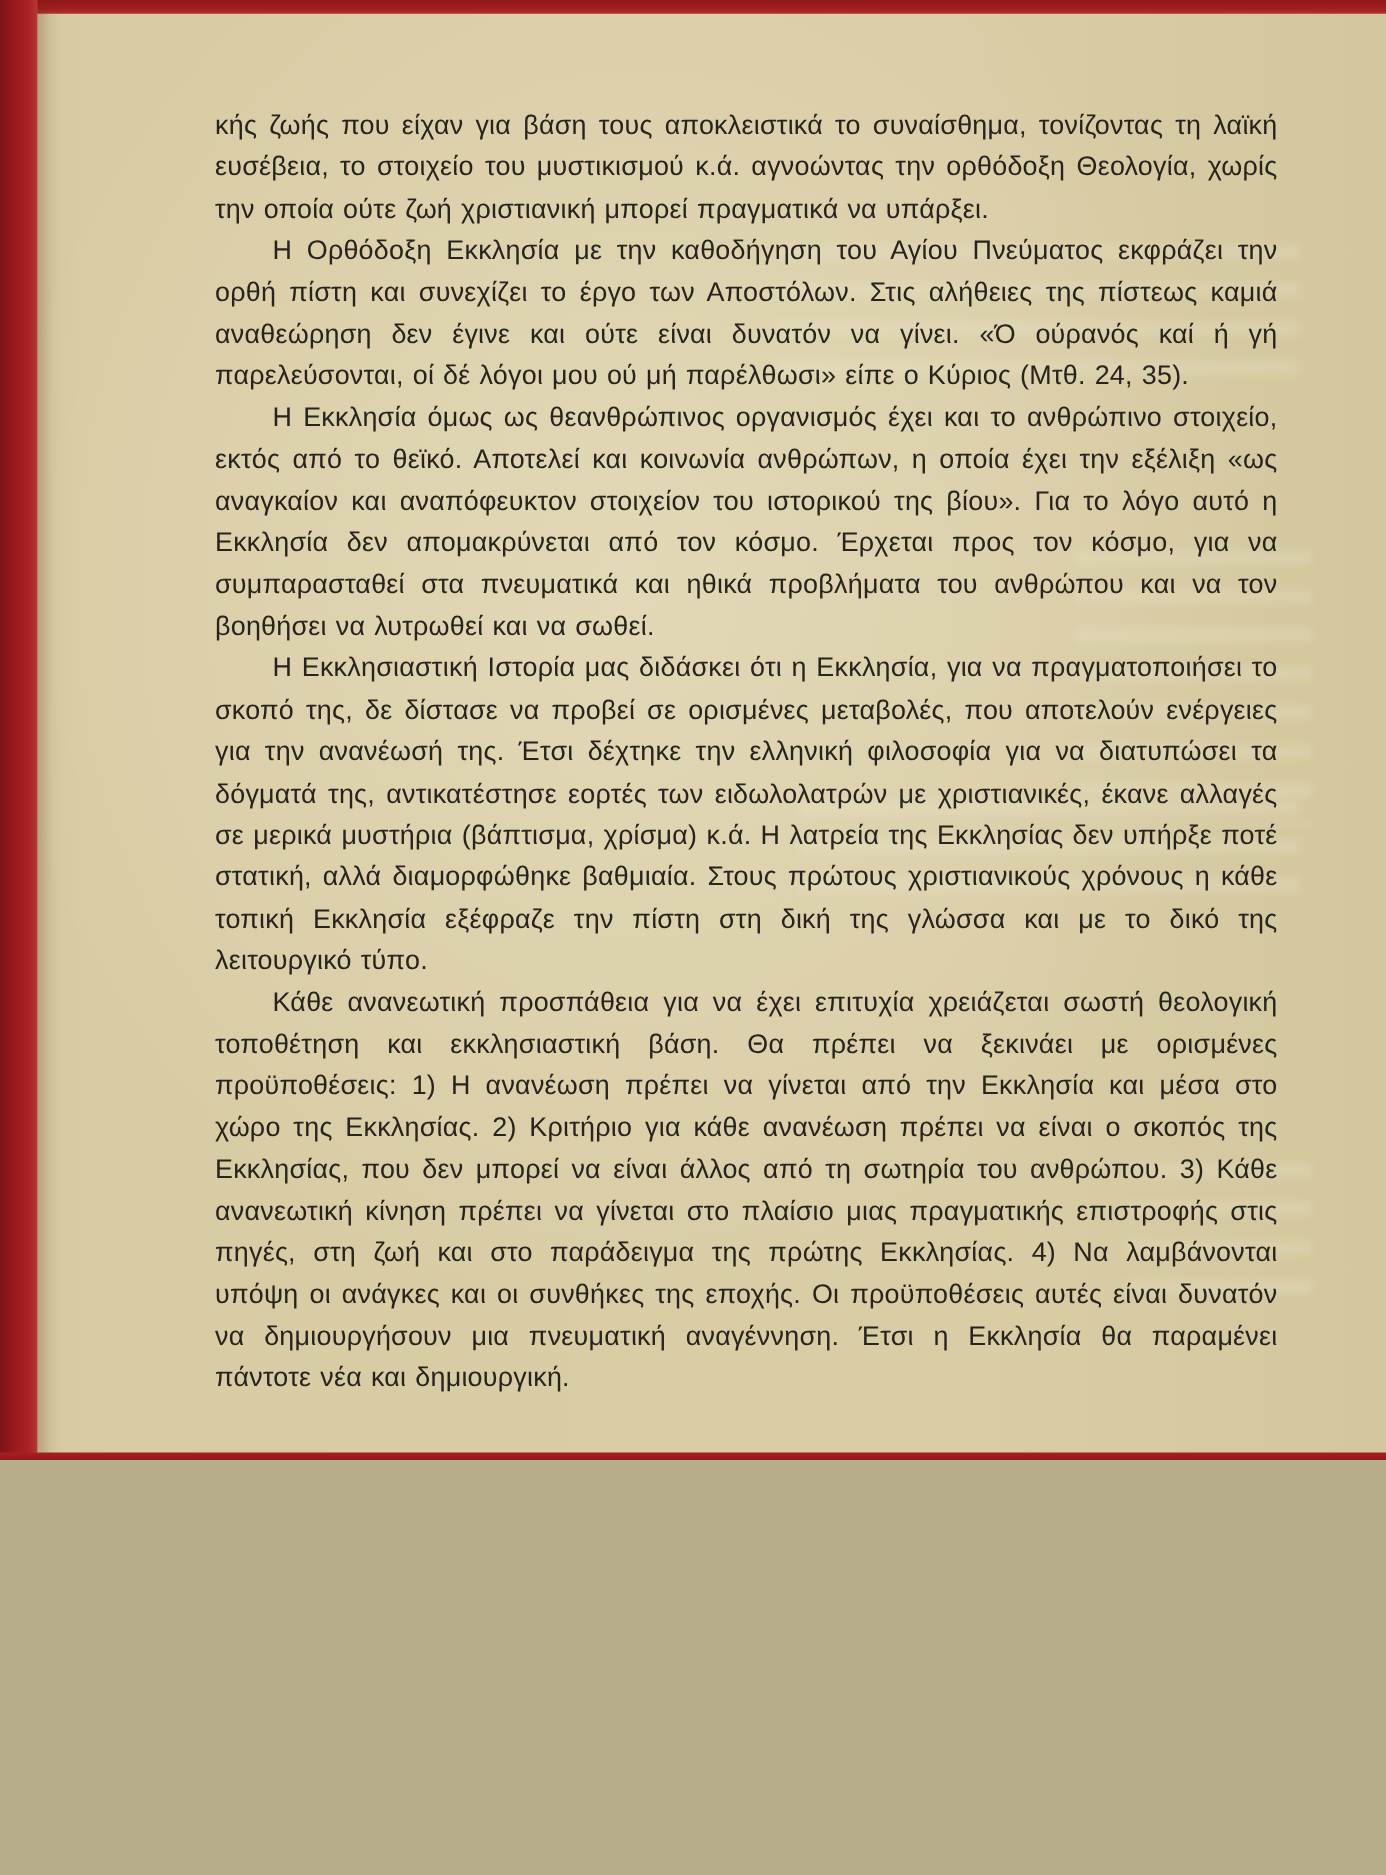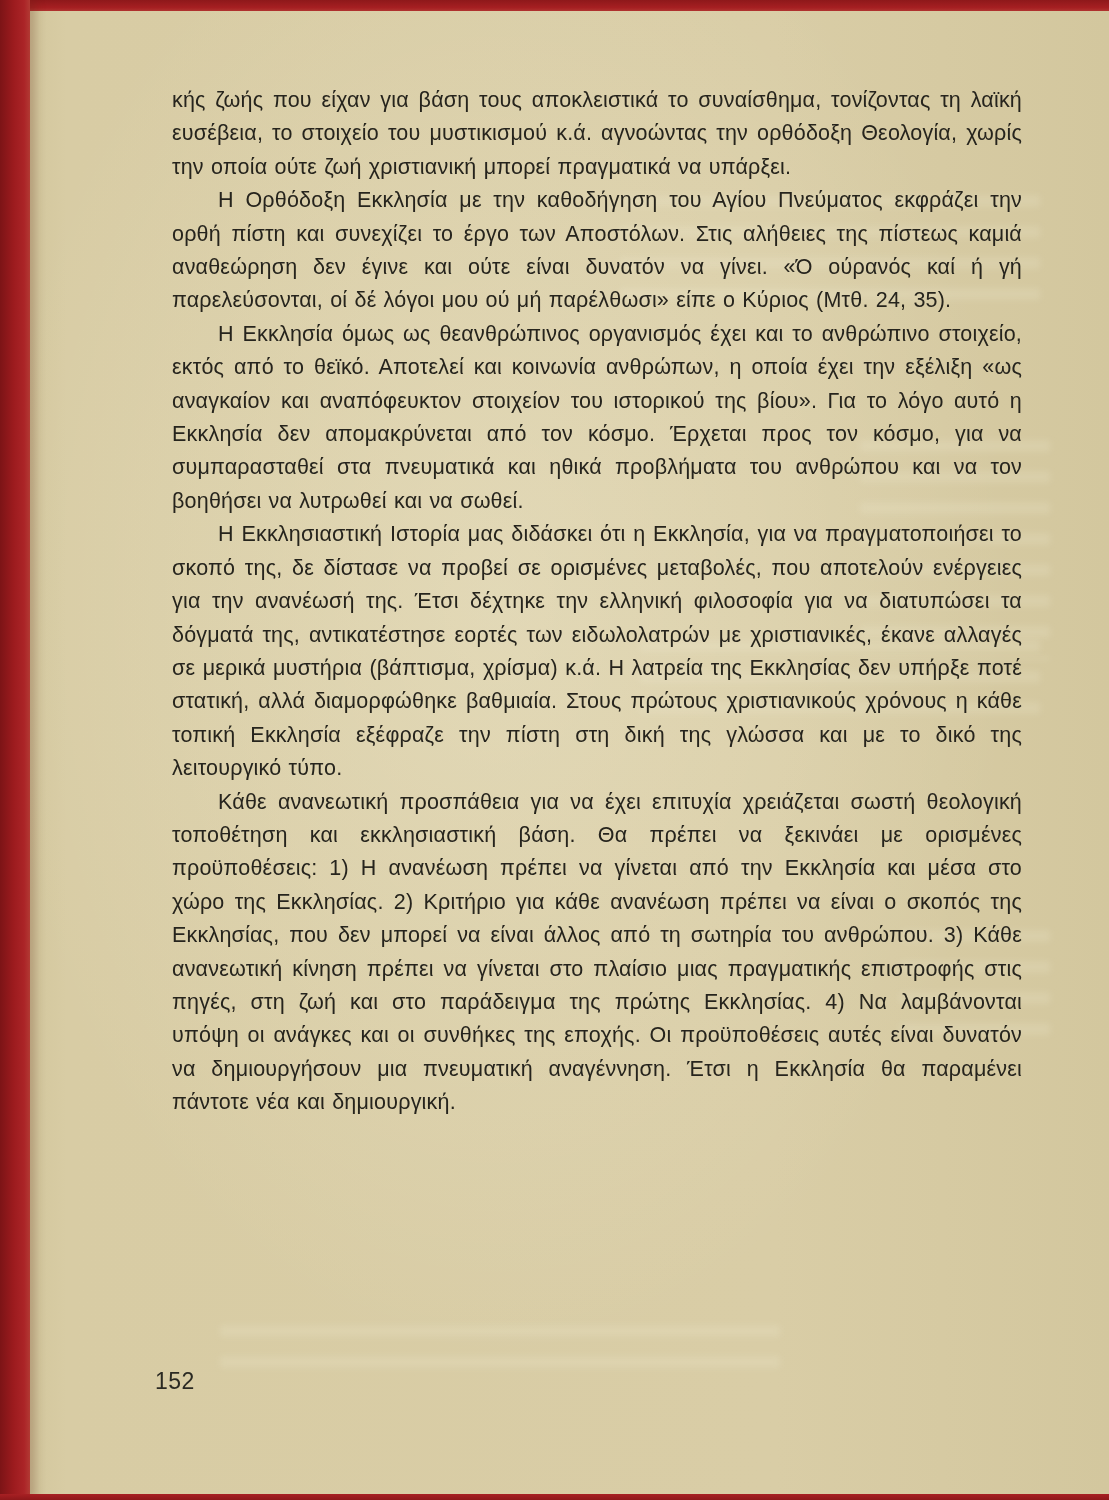--- a/index.html
+++ b/index.html
@@ -3,21 +3,21 @@
 <meta charset="utf-8">
 <style>
   html, body {
     margin: 0;
     padding: 0;
     background: #b8ad8a;
   }
   .page {
     position: relative;
     width: 1109px;
-    height: 1500px;
+    height: 1168px;
     background:
       radial-gradient(ellipse at 45% 40%, rgba(255,252,235,0.25) 0%, rgba(255,252,235,0) 60%),
       linear-gradient(to right, #cfc398 0%, #d8cca4 6%, #d9cda6 70%, #d3c79e 100%);
     overflow: hidden;
     font-family: "Liberation Sans", sans-serif;
   }
   
   .spine-left {
     position: absolute;
     left: 0; top: 0;

